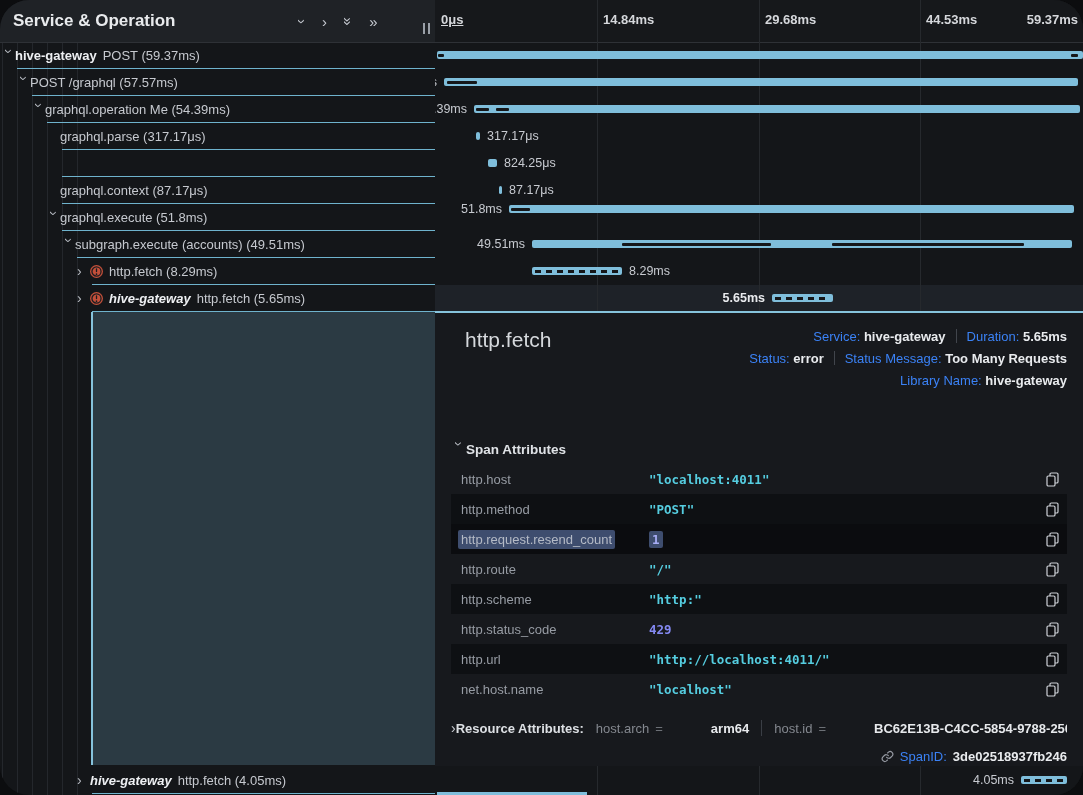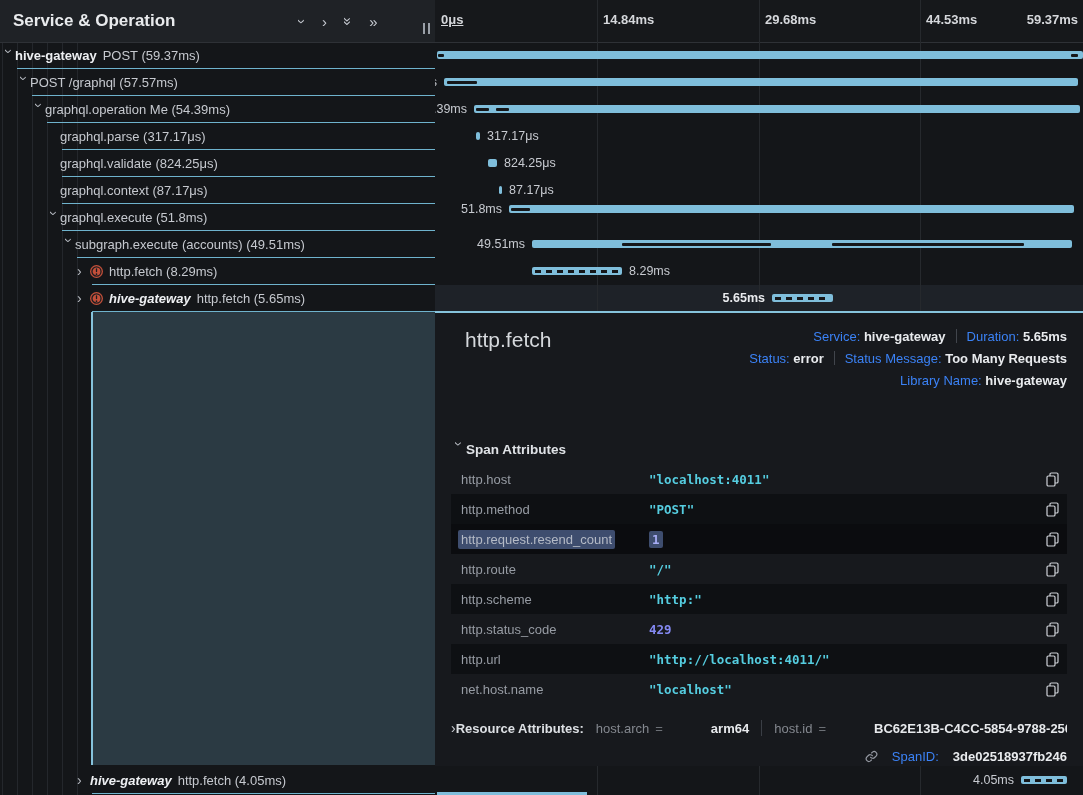--- a/index.html
+++ b/index.html
@@ -1,18 +1,18 @@
 <!DOCTYPE html>
 <html style="--bar: #7fbedb; --accent-border: #86c3dc; --underline: #6fb3cd; --string: #55cde0; --number: #8489f2; --selection: #3e4d6e;"><head>
 <meta charset="utf-8">
 <style>
   html,body{margin:0;padding:0;background:#0c0d0f;}
   *{box-sizing:content-box;}
   .app{position:relative;width:1083px;height:795px;background:#141619;overflow:hidden;
-       font-family:"Liberation Sans","DejaVu Sans",sans-serif;font-size:13px;color:#c6c9ce;}
+       font-family:"Liberation Sans","DejaVu Sans",sans-serif;font-size:13px;color:#c6c9ce;border-radius:29px;}
 
   
   .left-panel{position:absolute;left:0;top:0;width:435px;height:795px;overflow:hidden;}
   .tree-header{position:absolute;left:0;top:0;width:435px;height:42px;background:#1f2226;
                border-bottom:1px solid #2e3136;z-index:6;}
   .tree-title{position:absolute;left:13px;top:0;line-height:42px;font-size:17px;font-weight:bold;color:#e9ebed;}
   .tree-toolbar{position:absolute;left:300px;top:0;height:42px;display:flex;align-items:center;gap:17px;
                 color:#c6cad1;font-size:15px;z-index:7;}
   .tb-ico{display:inline-block;cursor:pointer;line-height:1;}
   .rot90{transform:rotate(90deg);}
@@ -75,21 +75,21 @@
   .aval .hl{color:#a8aef6;padding:1px 3px;margin:-1px 0;}
   .acopy{margin-left:auto;display:flex;align-items:center;cursor:pointer;}
   .resource-line{position:absolute;left:16px;right:16px;top:403px;height:24px;display:flex;align-items:center;
                  font-size:13px;color:#84888f;white-space:nowrap;overflow:hidden;}
   .resource-line .chev{color:#c9ccd2;}
   .res-title{font-weight:bold;color:#dde0e4;margin-right:12px;}
   .res-key{color:#84888f;}
   .res-eq{color:#6c7076;margin:0 6px;}
   .res-val{color:#e7e9ec;font-weight:bold;margin-left:42px;}
   .res-div{display:inline-block;width:1px;height:16px;background:#3a3e45;margin:0 12px;flex:none;}
-  .spanid-line{position:absolute;right:16px;top:432px;height:22px;display:flex;align-items:center;gap:14px;
+  .spanid-line{position:absolute;right:16px;top:432px;height:22px;display:flex;align-items:center;gap:6px;
                font-size:13px;color:#84888f;}
   .spanid-line .mval{font-weight:bold;color:#e9ebee;}
 </style>
 </head>
 <body>
 
 <div class="app">
 
   <div class="left-panel">
     <div class="tree-header">
@@ -126,21 +126,20 @@
         <div class="trow" style="top: 96px;">
           <div class="uline" style="left: 47px;"></div>
           <div class="tcontent" style="left: 32px;"><span class="chev down">›</span><span class="sname">graphql.operation Me (54.39ms)</span></div>
         </div>
         <div class="trow" style="top: 123px;">
           <div class="uline" style="left: 62px;"></div>
           <div class="tcontent" style="left: 47px;"><span class="chev-sp"></span><span class="sname">graphql.parse (317.17μs)</span></div>
         </div>
         <div class="trow" style="top: 150px;">
           <div class="uline" style="left: 62px;"></div>
-          <div class="tcontent" style="left: 47px;"><span class="chev-sp"></span><span class="sname">graphql.validate (824.25μs)</span></div>
         </div>
         <div class="trow" style="top: 177px;">
           <div class="uline" style="left: 62px;"></div>
           <div class="tcontent" style="left: 47px;"><span class="chev-sp"></span><span class="sname">graphql.context (87.17μs)</span></div>
         </div>
         <div class="trow" style="top: 204px;">
           <div class="uline" style="left: 62px;"></div>
           <div class="tcontent" style="left: 47px;"><span class="chev down">›</span><span class="sname">graphql.execute (51.8ms)</span></div>
         </div>
         <div class="trow" style="top: 231px;">

